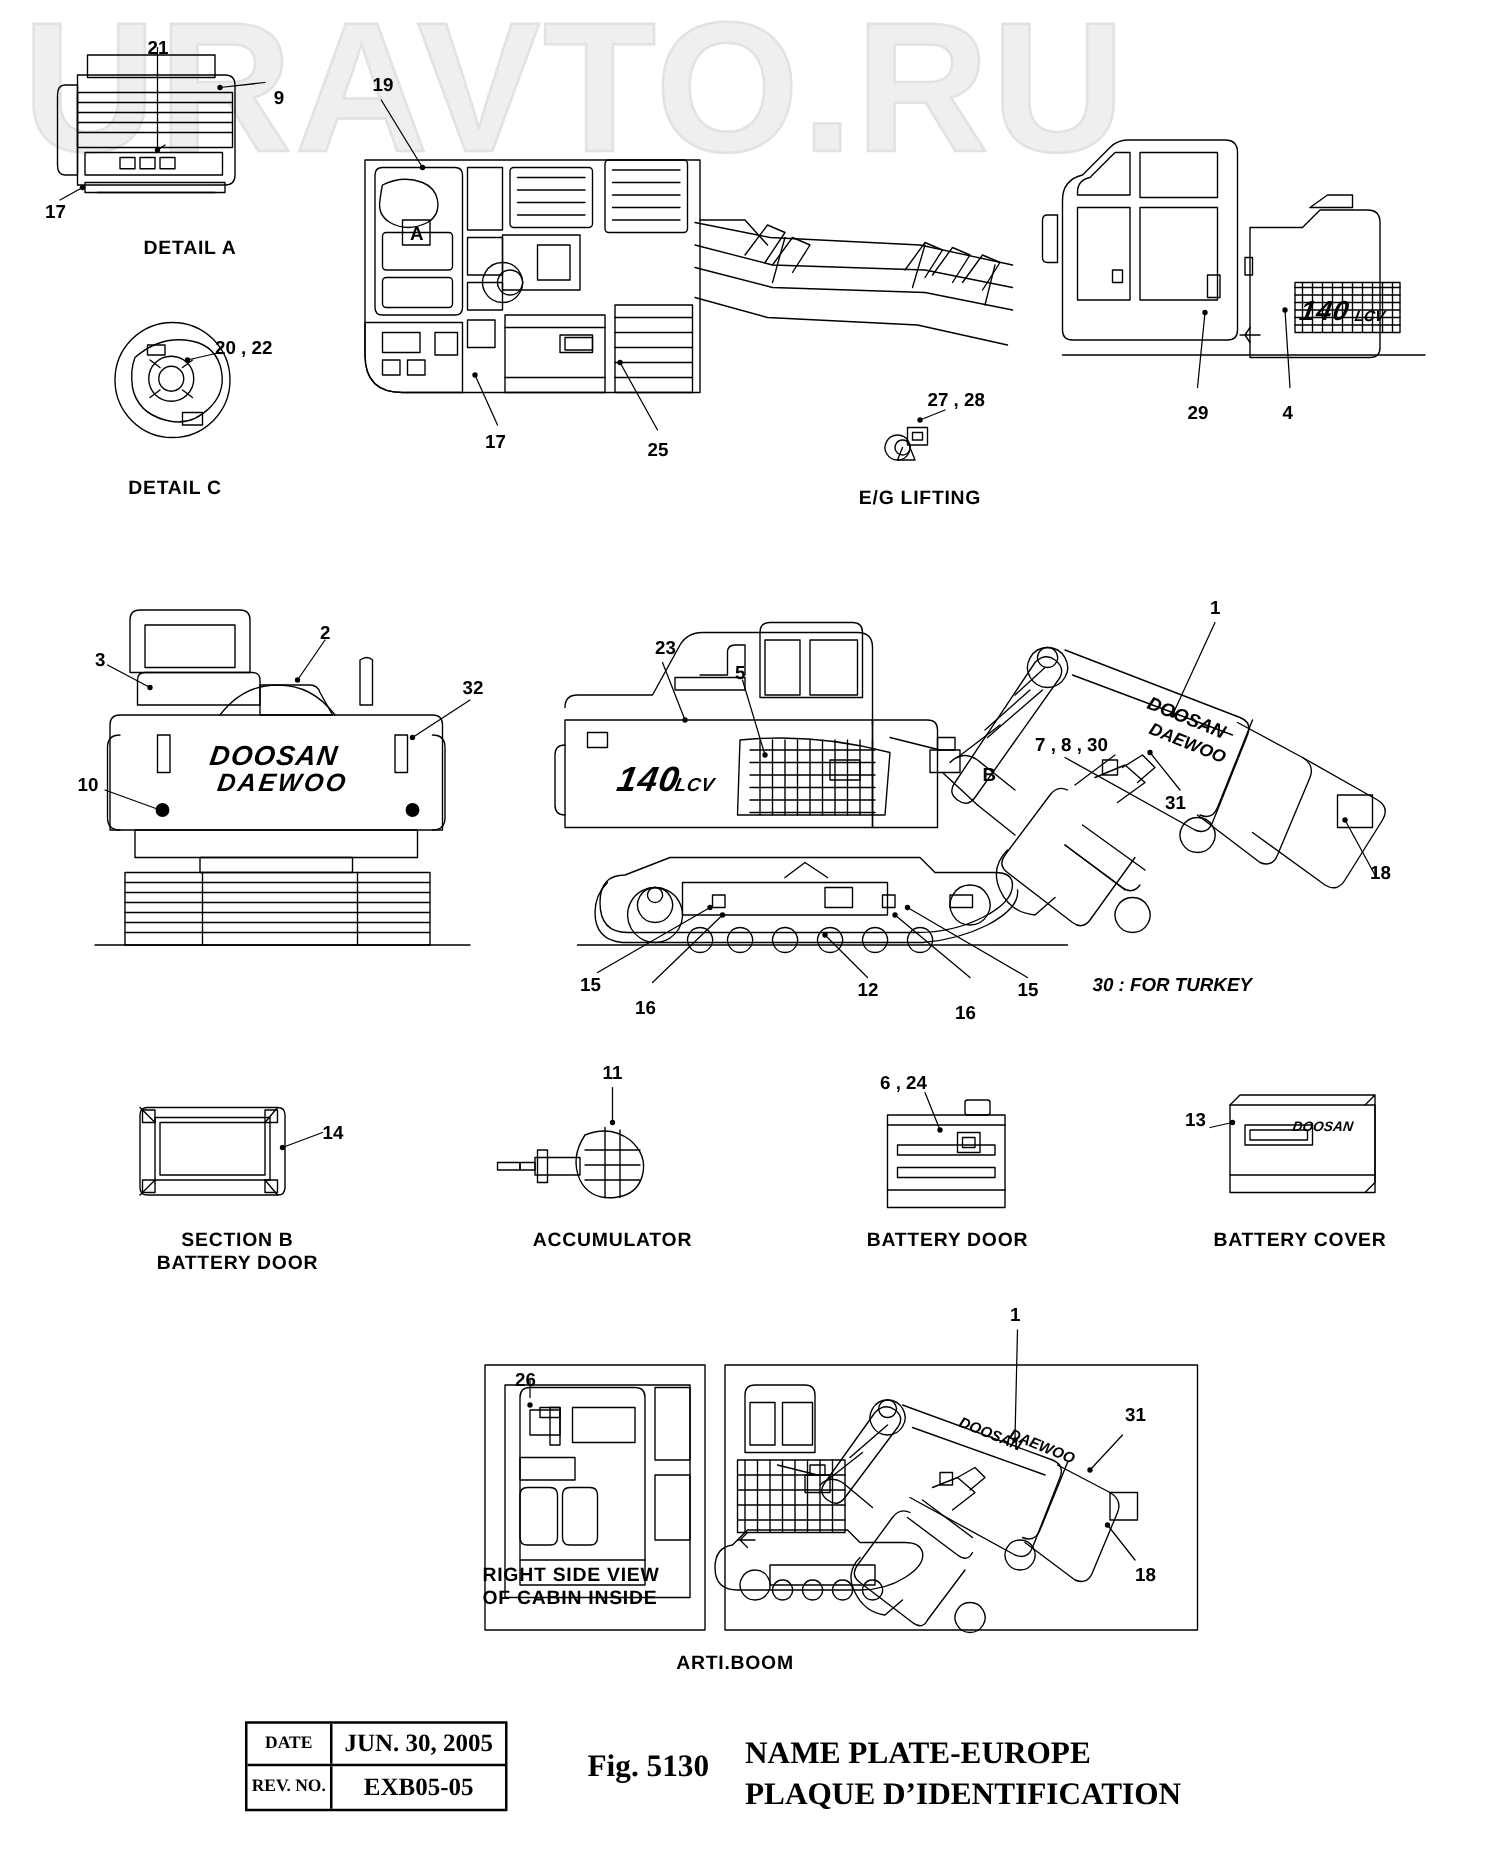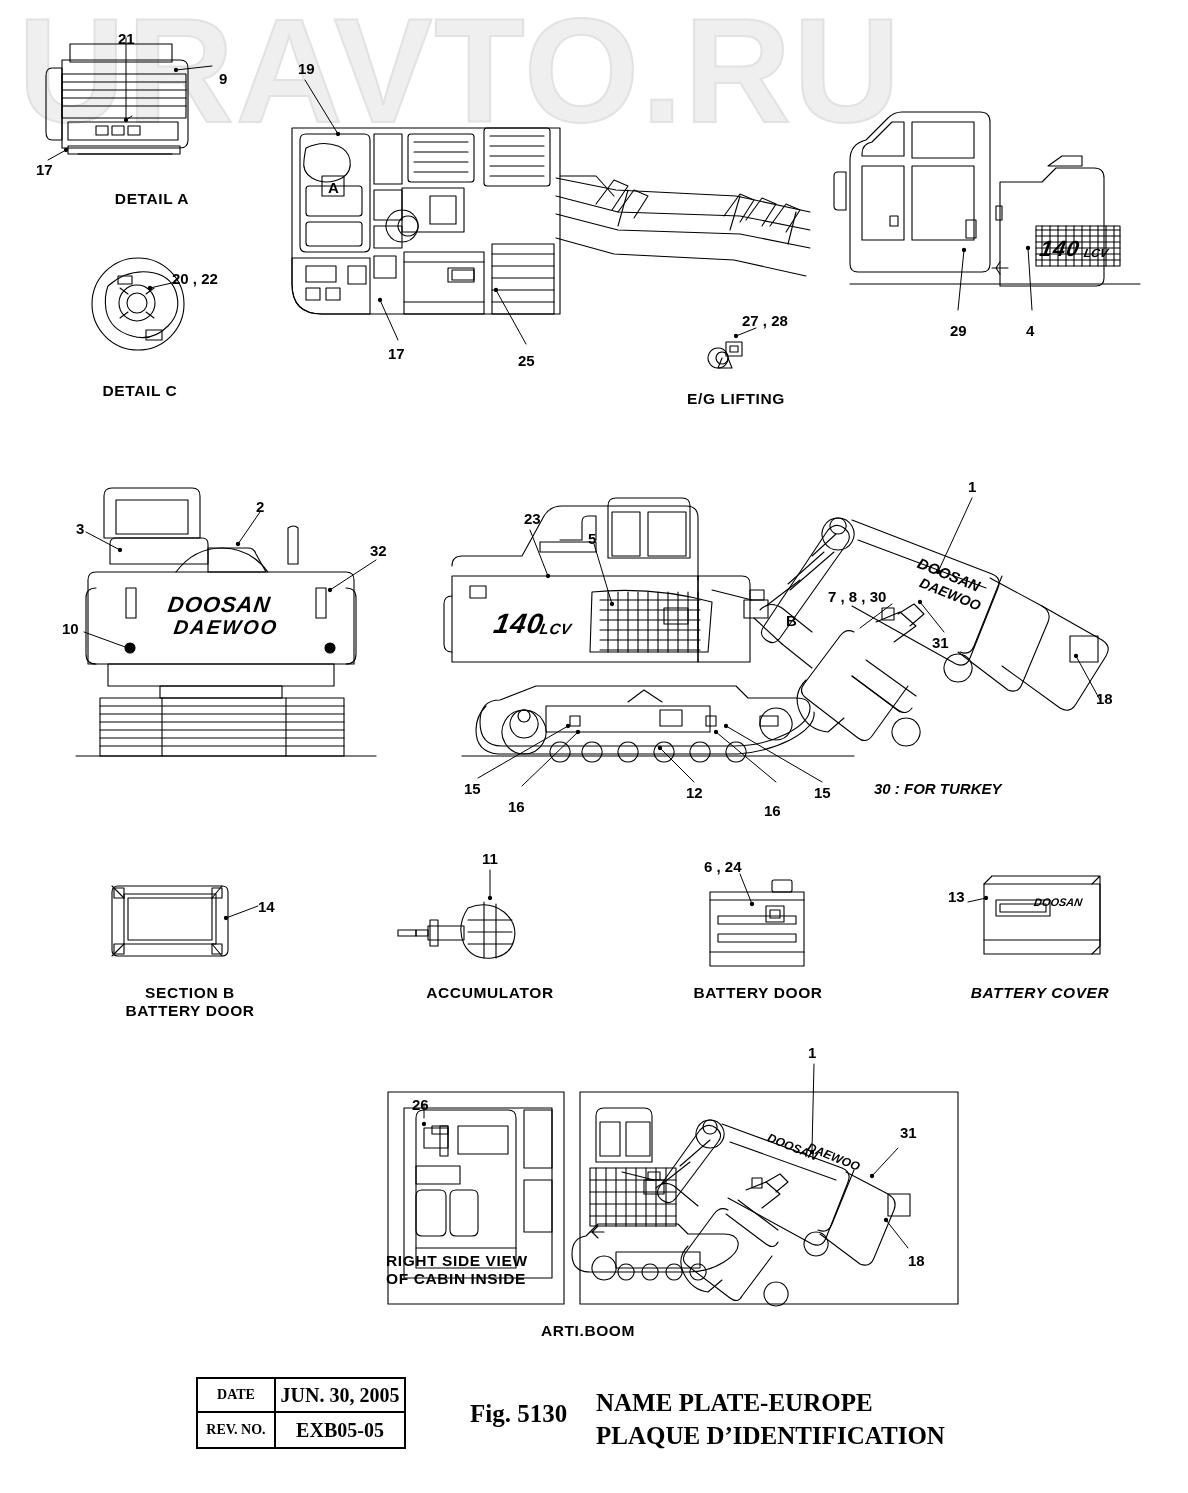--- a/index.html
+++ b/index.html
@@ -84,21 +84,21 @@
   }
   #titleblock .row {
     display: flex;
     height: 50%;
     box-sizing: border-box;
   }
   #titleblock .row.top {
     border-bottom: 2px solid #000;
   }
   #titleblock .c1 {
-    width: 78px;
+    width: 68px;
     border-right: 2px solid #000;
     box-sizing: border-box;
     display: flex;
     align-items: center;
     justify-content: center;
     font-size: 14px;
     font-weight: bold;
     font-family: "Liberation Serif", serif;
   }
   #titleblock .c2 {
@@ -539,21 +539,21 @@
   <div class="cap" style="left:646px; top:390px; width:180px;">E/G LIFTING</div>
 
   <div class="turkey" style="left:874px; top:780px;font-style:italic;">30 : FOR TURKEY</div>
 
   <div class="cap two" style="left:80px; top:964px; width:220px;margin-top:20px;">
     <div>SECTION  B</div>
     <div>BATTERY DOOR</div>
   </div>
   <div class="cap" style="left:380px; top:984px; width:220px;">ACCUMULATOR</div>
   <div class="cap" style="left:648px; top:984px; width:220px;">BATTERY DOOR</div>
-  <div class="cap" style="left:930px; top:984px; width:220px;font-style:italic;">BATTERY COVER</div>
+  <div class="cap" style="left:930px; top:984px; width:220px;">BATTERY COVER</div>
 
   <div class="cap two" style="left:386px; top:1252px; width:180px; text-align:left;">
     <div>RIGHT SIDE VIEW</div>
     <div>OF CABIN INSIDE</div>
   </div>
   <div class="cap" style="left:488px; top:1322px; width:200px;">ARTI.BOOM</div>
 
   <div id="titleblock">
     <div class="row top">
       <div class="c1">DATE</div>

